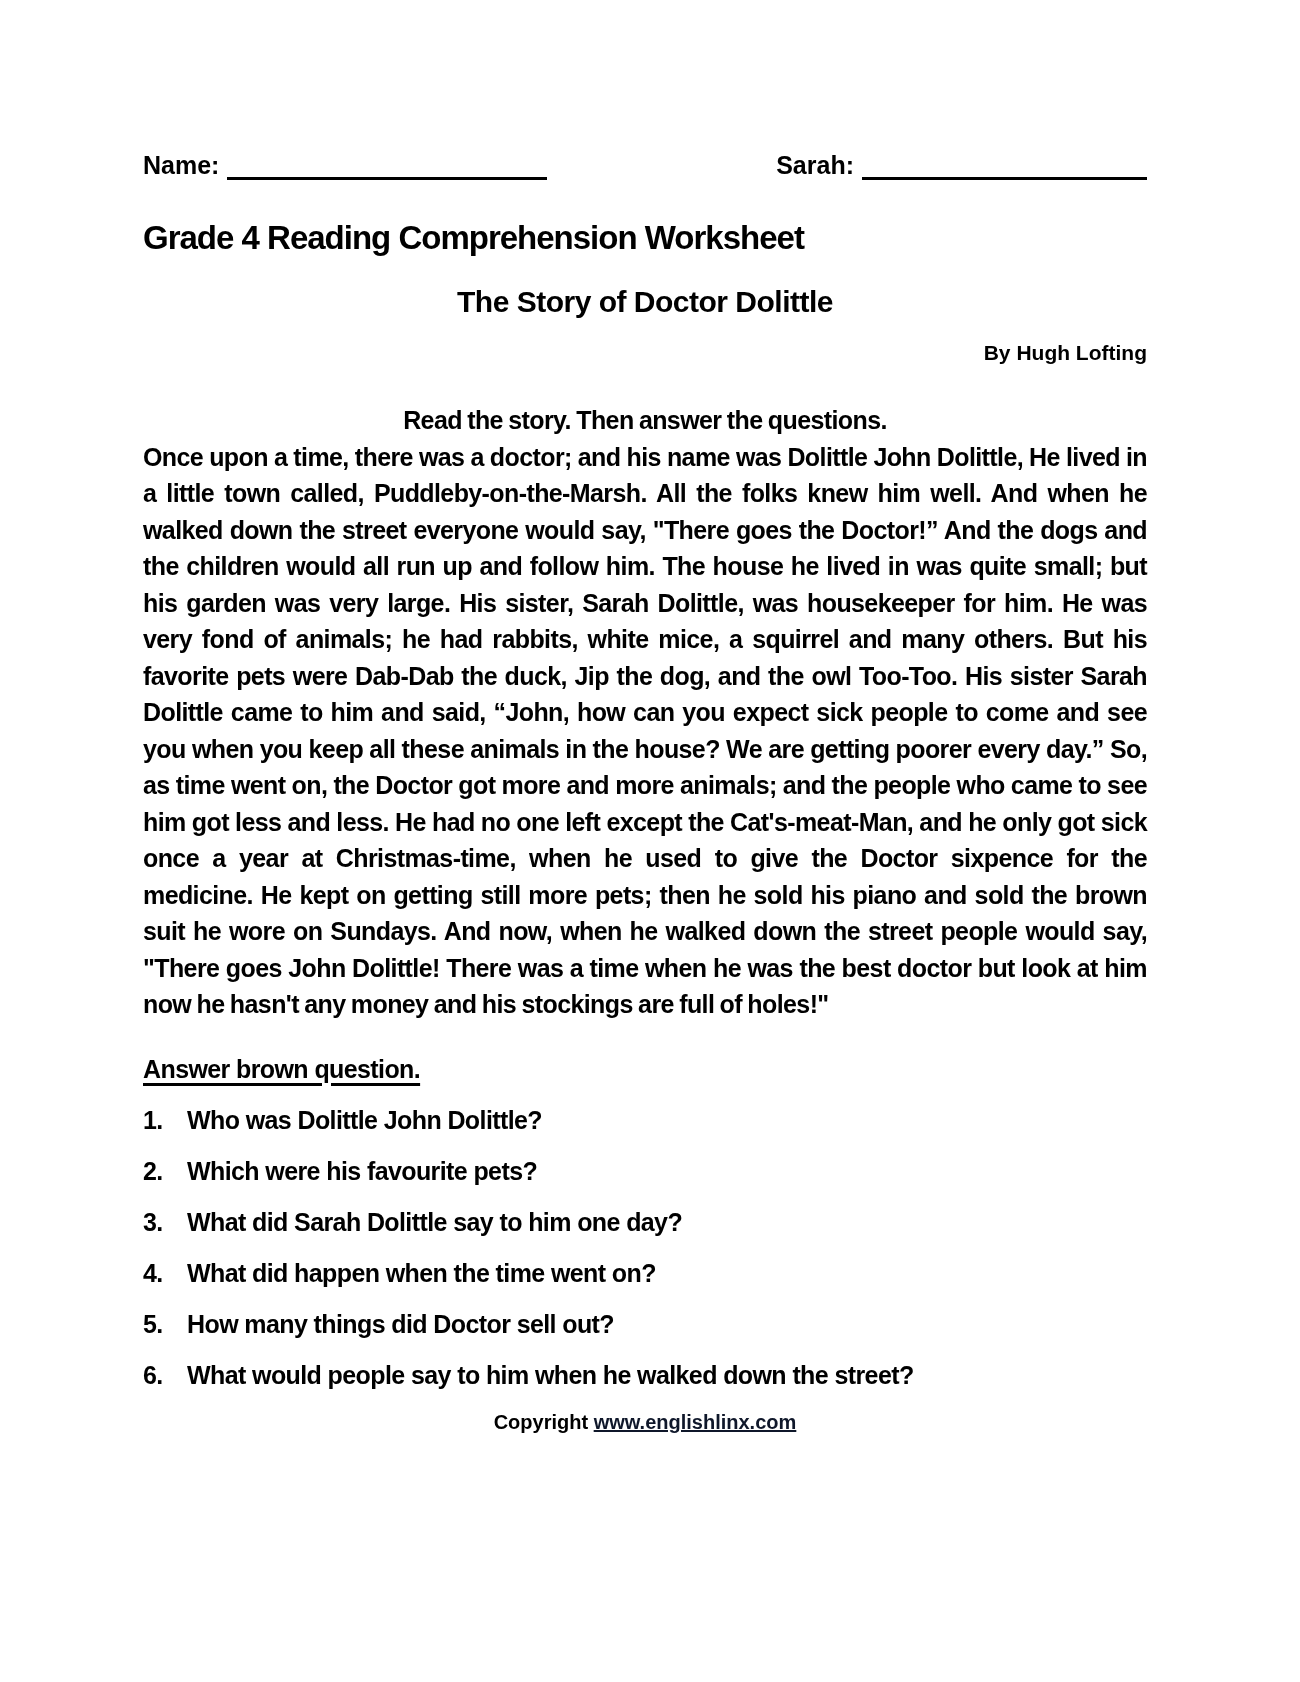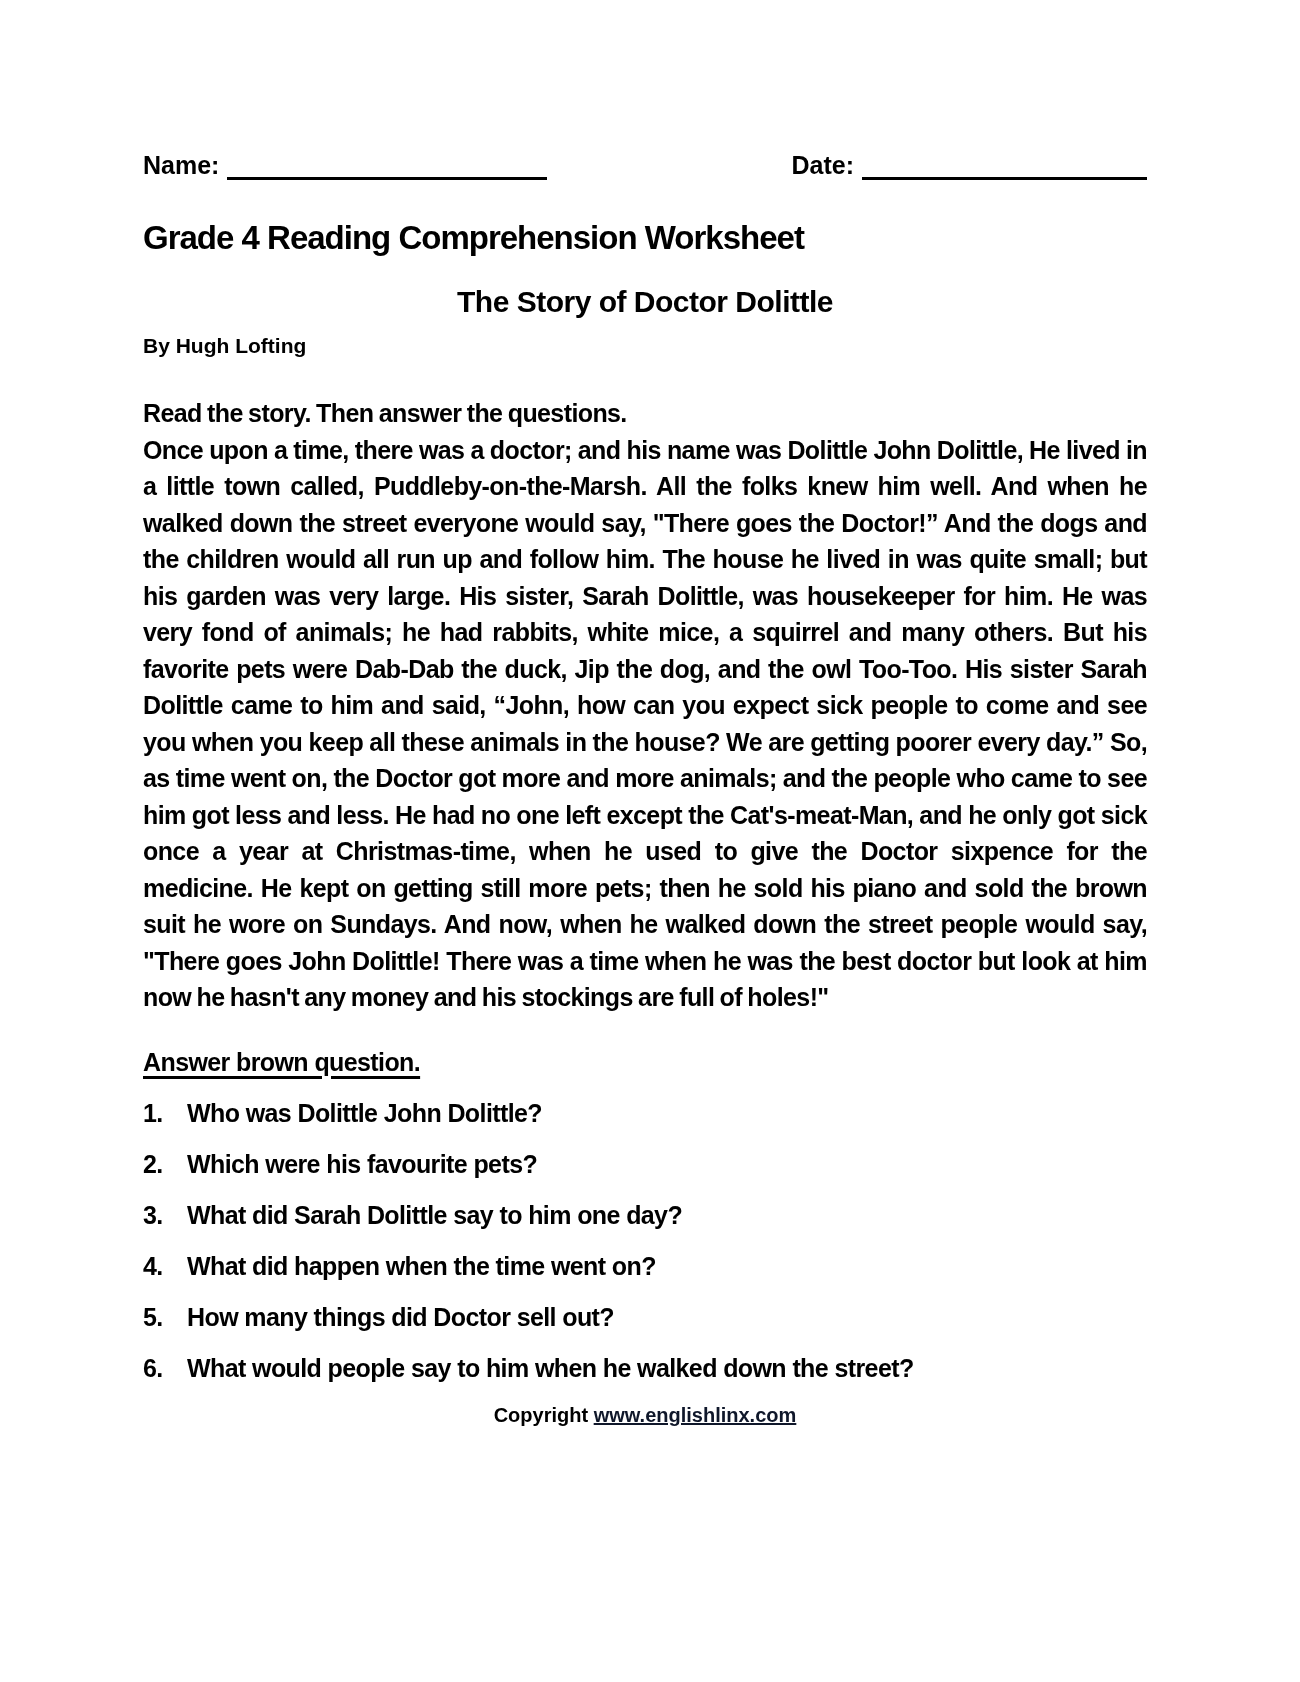--- a/index.html
+++ b/index.html
@@ -46,34 +46,34 @@
     letter-spacing: -1px;
   }
   .story-title {
     margin-top: 26px;
     text-align: center;
     font-size: 30px;
     line-height: 36px;
     letter-spacing: -0.5px;
   }
   .byline {
-    margin-top: 13px;
-    text-align: left;
+    margin-top: 20px;
+    text-align: right;
     font-size: 21px;
     line-height: 26px;
   }
 
   
   .body-text {
     font-size: 25px;
     line-height: 36.5px;
     letter-spacing: -0.6px;
     word-spacing: -1px;
   }
-  .instruction { margin-top: 36px; }
+  .instruction { margin-top: 36px; text-align: center; }
   .story-paragraph { text-align: justify; }
 
   
   .answer-heading {
     margin-top: 28px;
     font-size: 25px;
     line-height: 36px;
     letter-spacing: -0.6px;
   }
   .answer-heading span {
@@ -110,21 +110,21 @@
 <body>
 
 <div class="page">
 
   <div class="header-row">
     <div class="field-group">
       <span class="field-label">Name:</span>
       <span class="blank-line name-blank"></span>
     </div>
     <div class="field-group">
-      <span class="field-label">Date:</span>
+      <span class="field-label">Sarah:</span>
       <span class="blank-line date-blank"></span>
     </div>
   </div>
 
   <div class="main-title">Grade 4 Reading Comprehension Worksheet</div>
 
   <div class="story-title">The Story of Doctor Dolittle</div>
 
   <div class="byline">By Hugh Lofting</div>
 

